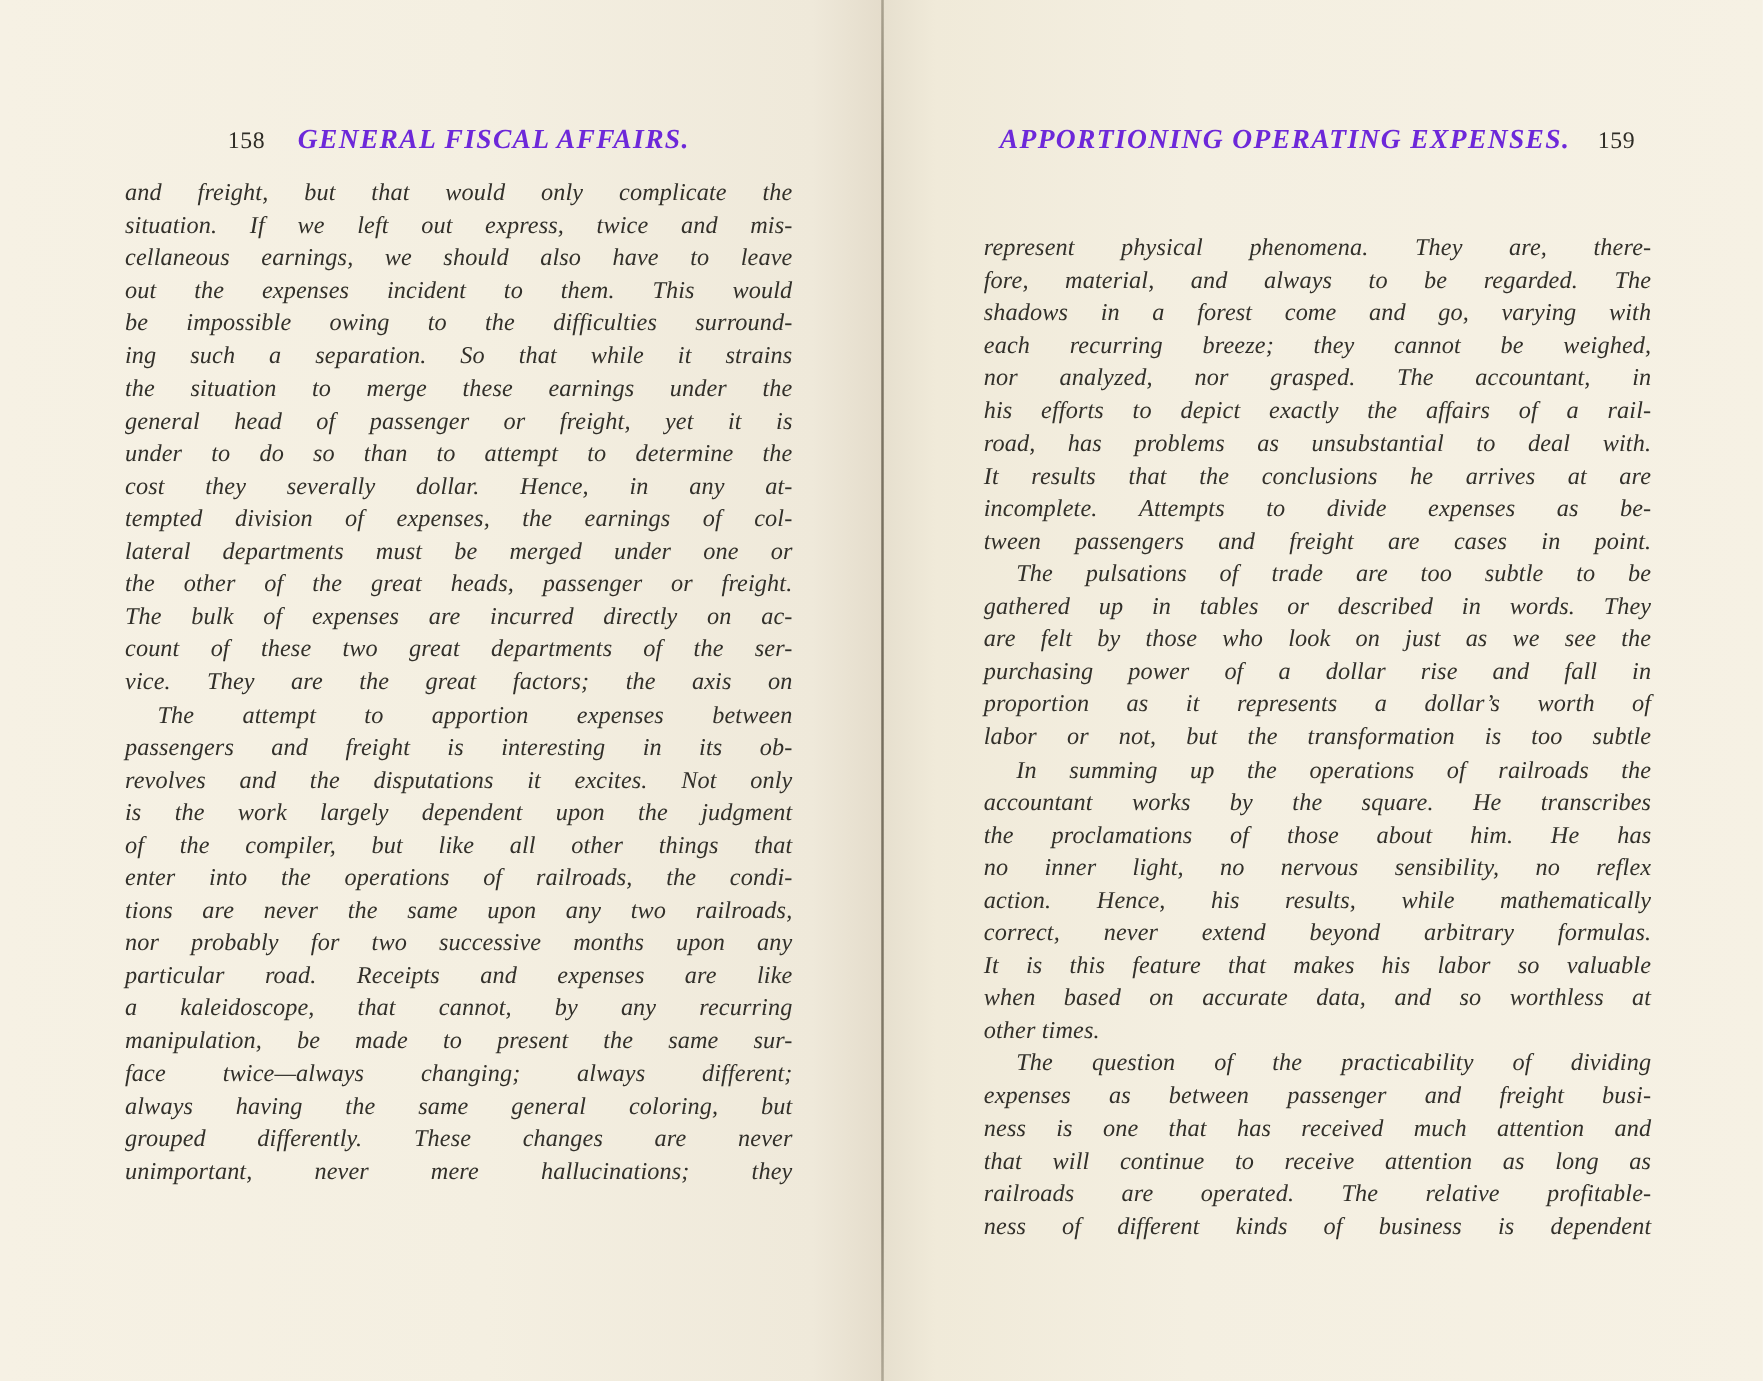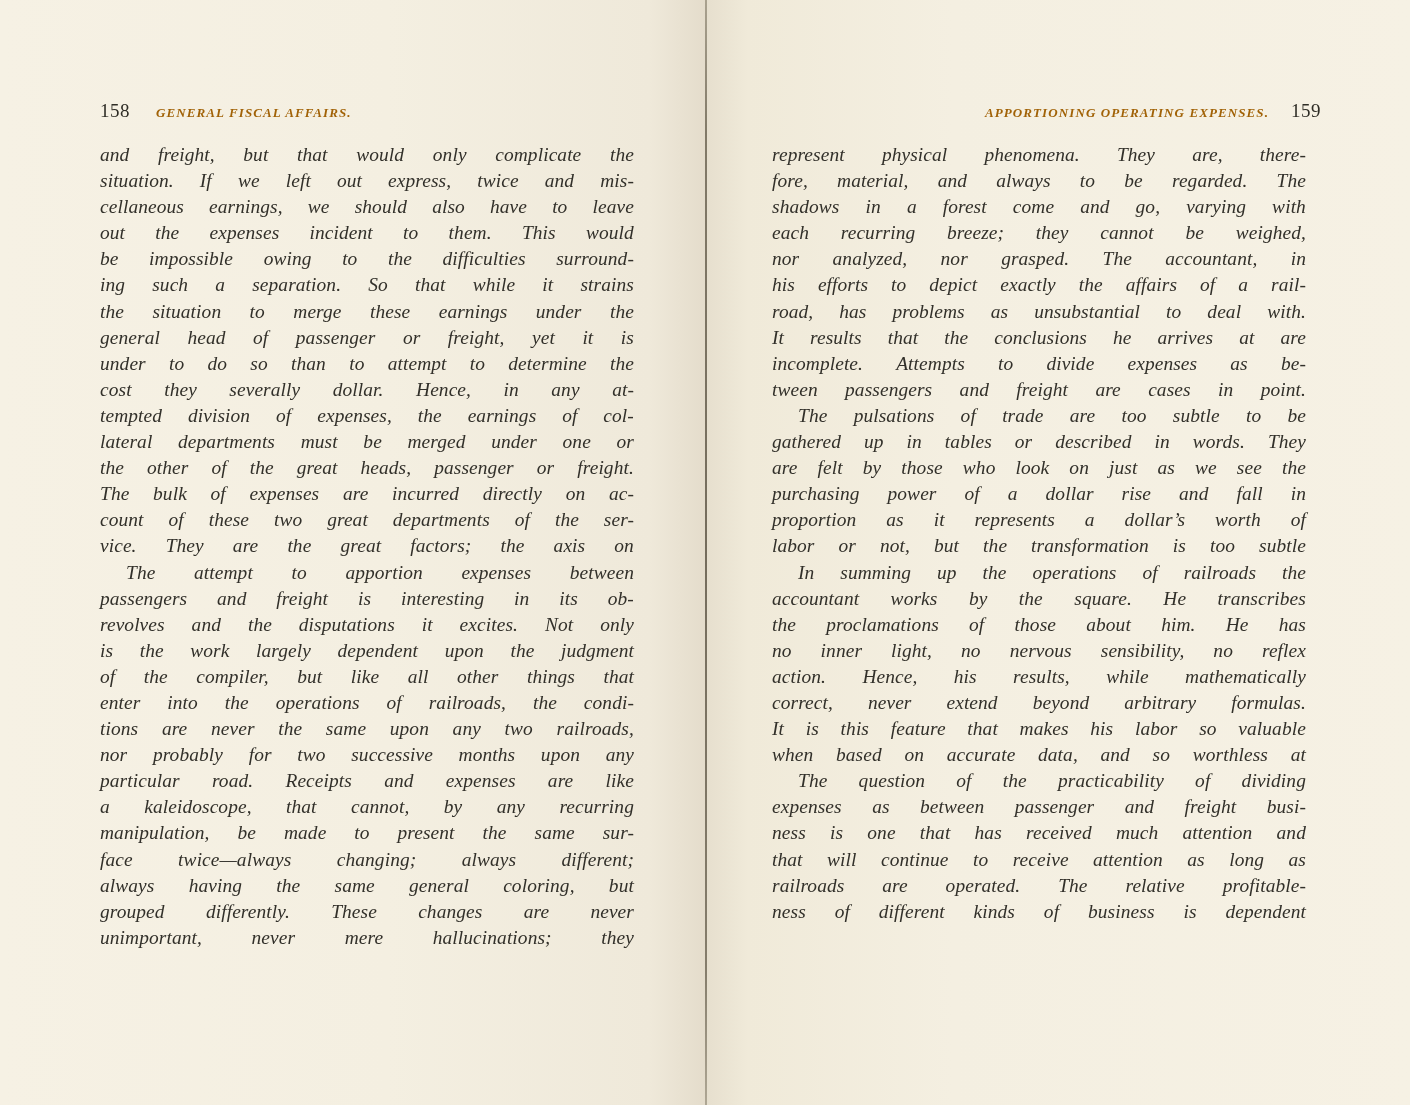--- a/index.html
+++ b/index.html
@@ -83,44 +83,44 @@
   #page-left .running-head  { left: 100px; width: 534px; }
   #page-right .running-head { left: 81px;  width: 534px; }
 
   .folio {
     font-size: 19px;
     color: #2f2d26;
     letter-spacing: 0.5px;
     font-family: "Liberation Serif", "DejaVu Serif", serif;
   }
   .head-title {
-    font-size: 13px;
+    font-size: 22px;
     font-style: italic;
     font-weight: bold;
-    color: #a16207;
+    color: #6d28d9;
     letter-spacing: 1.1px;
   }
   .head-row {
     display: flex;
     align-items: baseline;
   }
-  #left-head-row  { justify-content: flex-start; }
+  #left-head-row  { justify-content: center; }
   #left-head-row .head-title  { margin-left: 26px; }
-  #right-head-row { justify-content: flex-end; }
+  #right-head-row { justify-content: center; }
   #right-head-row .folio { margin-left: 22px; }
 
   
   .text-block {
     position: absolute;
     top: 142px;
     width: 534px;
     font-style: italic;
   }
   #page-left  .text-block { left: 100px; }
-  #page-right .text-block { left: 66px;  }
+  #page-right .text-block { left: 81px; margin-top: 44px;  }
 
   .text-line {
     height: 26.1px;
     line-height: 26.1px;
     font-size: 19.4px;
     color: #32302a;
     white-space: nowrap;
     letter-spacing: 0.1px;
   }
   
@@ -711,20 +711,21 @@
           <span class="w">when</span>
           <span class="w">based</span>
           <span class="w">on</span>
           <span class="w">accurate</span>
           <span class="w">data,</span>
           <span class="w">and</span>
           <span class="w">so</span>
           <span class="w">worthless</span>
           <span class="w">at</span>
         </div>
+        <div class="text-line last">other times.</div>
         <div class="text-line justify indent">
           <span class="w">The</span>
           <span class="w">question</span>
           <span class="w">of</span>
           <span class="w">the</span>
           <span class="w">practicability</span>
           <span class="w">of</span>
           <span class="w">dividing</span>
         </div>
         <div class="text-line justify">

